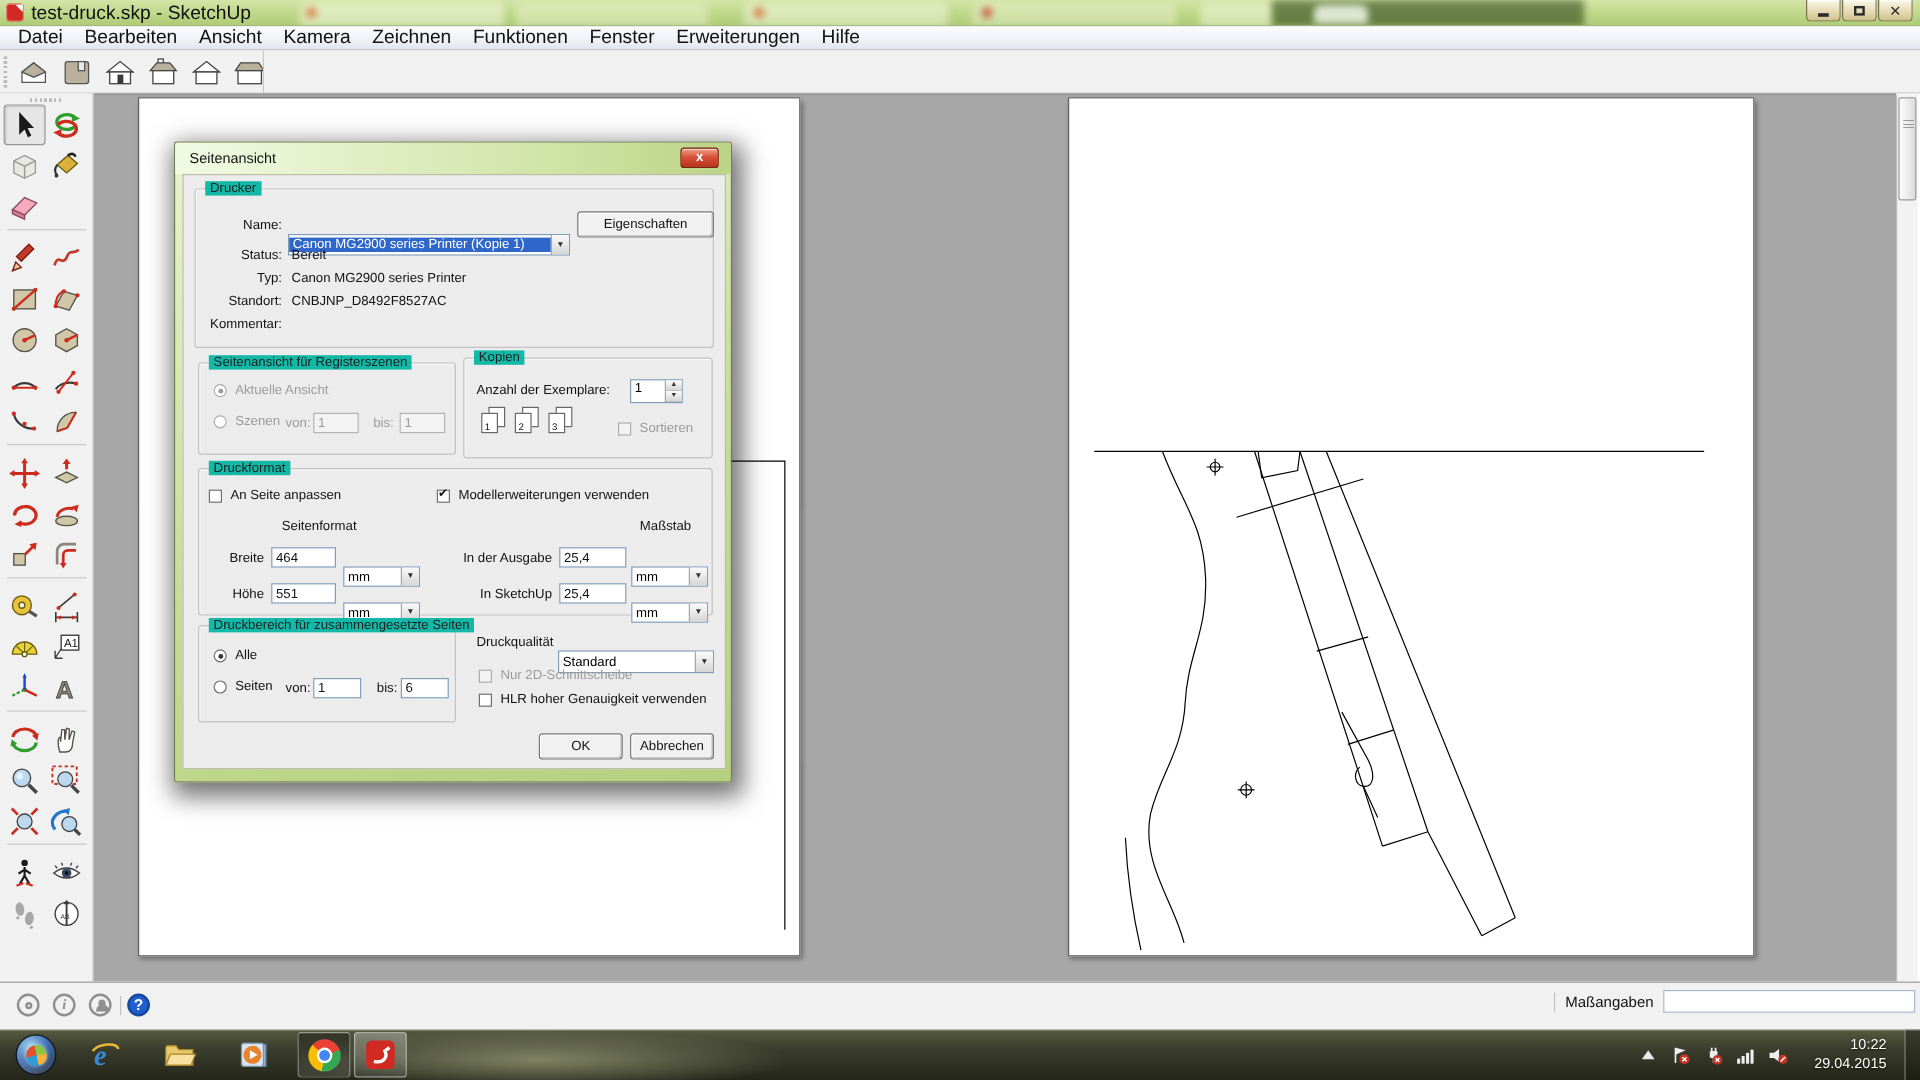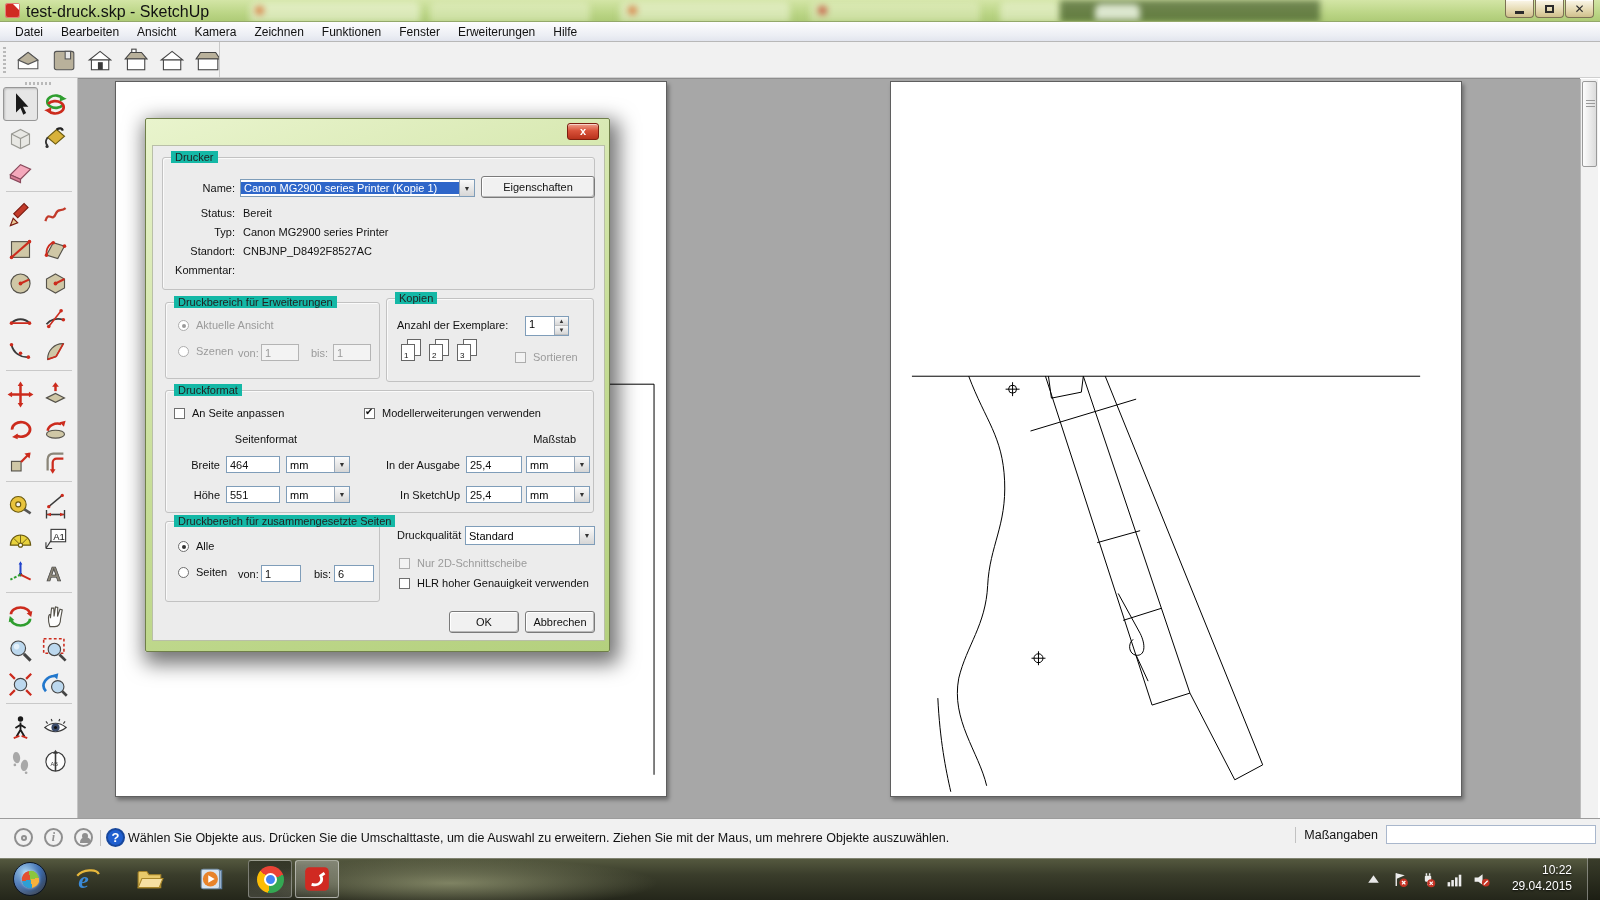--- a/index.html
+++ b/index.html
@@ -22,21 +22,21 @@
     border-radius:0 0 4px 4px; background:linear-gradient(180deg,#fbf7ea,#e6dbb4 55%,#cfc08c);
     display:flex; align-items:center; justify-content:center; box-shadow:inset 0 1px 0 rgba(255,255,255,.7); }
   .wb-min { width:9px; height:3px; background:#2b2b2b; margin-top:7px; }
   .wb-max { width:9px; height:8px; border:2px solid #2b2b2b; background:transparent; }
   .wb-x { font-size:12px; font-weight:bold; color:#2b2b2b; line-height:1; }
 
   
   #menubar { position:absolute; left:0; top:22px; width:1600px; height:20px;
     background:linear-gradient(180deg,#fdfdfe,#eceef4 70%,#e2e5ee);
     border-bottom:1px solid #b8b8b8; display:flex; align-items:center; padding-left:6px; }
-  .menu-item { font-size:12px; color:#111; padding:1px 9px; }
+  .menu-item { font-size:16px; color:#111; padding:1px 9px; }
 
   
   #toolbar-top { position:absolute; left:0; top:42px; width:1600px; height:36px; background:#f1f1f1;
     border-bottom:1px solid #cfcfcf; }
   #views { position:absolute; left:12px; top:3px; display:flex; gap:6px; }
   .view-cell { width:30px; height:30px; display:flex; align-items:center; justify-content:center; }
   .view-cell svg { width:26px; height:26px; }
   #tb-panel-edge { position:absolute; left:219px; top:0; width:1px; height:36px; background:#c9c9c9; }
   .grip-v { position:absolute; left:3px; top:5px; width:3px; height:26px;
     background:repeating-linear-gradient(180deg,#b9b9b9 0 2px,transparent 2px 4px); }
@@ -87,21 +87,21 @@
   .gbox { position:absolute; border:1px solid #c2c2c2; border-radius:3px;
     box-shadow:inset 1px 1px 0 #fafafa; }
   .glabel { position:absolute; top:-7px; left:8px; background:#14b8a6; padding:0 4px; color:#222;
     white-space:nowrap; }
   .lab { position:absolute; color:#111; white-space:nowrap; }
   .lab.r { text-align:right; }
   .lab.dis, .dis { color:#9b9b9b; }
   .tin { position:absolute; border:1px solid #7f9db9; background:#fff; font-size:11px; color:#111;
     padding:1px 3px; font-family:inherit; }
   .tin.dis { border-color:#b4b4b4; background:#f3f3f3; color:#9b9b9b; }
-  .combo { position:absolute; border:1px solid #7f9db9; background:#fff; display:flex; align-items:center; }
+  .combo { position:absolute; border:1px solid #7f9db9; background:#fff; display:flex; align-items:center;margin-top:16px; }
   .combo .val { flex:1; padding:0 3px; white-space:nowrap; overflow:hidden; }
   .combo .val.sel { background:#2e66c9; color:#fff; }
   .cbtn { width:15px; align-self:stretch; background:linear-gradient(180deg,#fafafa,#d6d6d6);
     border-left:1px solid #9aa8b8; display:flex; align-items:center; justify-content:center;
     font-size:7px; color:#333; }
   .btn3d { position:absolute; background:#f1f1f1; border:1px solid #7a7a7a; border-radius:3px;
     box-shadow:inset 1px 1px 0 #fff, inset -1px -1px 0 #b9b9b9; display:flex; align-items:center;
     justify-content:center; font-size:11px; color:#111; }
   .radio { position:absolute; width:11px; height:11px; border:1px solid #6f6f6f; border-radius:50%;
     background:#fff; }
@@ -573,20 +573,23 @@
       </svg>
     </div>
   </div>
   <div id="vscroll">
     <div id="vthumb">
         <i></i>
       </div>
   </div>
 
   <div id="dialog">
+    <div id="dlg-title">
+      <span>Seitenansicht</span>
+    </div>
     <div id="dlg-close">x</div>
     <div id="dlg-body">
 
       <div class="gbox" style="left:9px;top:11px;width:433px;height:133px">
         <span class="glabel">Drucker</span>
         <span class="lab r" style="left:0;top:24px;width:72px">Name:</span>
         <div class="combo" style="left:77px;top:21px;width:235px;height:18px">
           <span class="val sel">Canon MG2900 series Printer (Kopie 1)</span>
           <span class="cbtn">▼</span>
         </div>
@@ -595,21 +598,21 @@
         <span class="lab" style="left:80px;top:49px">Bereit</span>
         <span class="lab r" style="left:0;top:68px;width:72px">Typ:</span>
         <span class="lab" style="left:80px;top:68px">Canon MG2900 series Printer</span>
         <span class="lab r" style="left:0;top:87px;width:72px">Standort:</span>
         <span class="lab" style="left:80px;top:87px">CNBJNP_D8492F8527AC</span>
         <span class="lab r" style="left:0;top:106px;width:72px">Kommentar:</span>
         <span class="lab" style="left:80px;top:106px"></span>
       </div>
 
       <div class="gbox" style="left:12px;top:156px;width:215px;height:77px">
-        <span class="glabel">Druckbereich für Erweiterungen</span>
+        <span class="glabel">Seitenansicht für Registerszenen</span>
         <span class="radio on dis" style="left:12px;top:17px"></span>
         <span class="lab dis" style="left:30px;top:16px">Aktuelle Ansicht</span>
         <span class="radio dis" style="left:12px;top:43px"></span>
         <span class="lab dis" style="left:30px;top:42px">Szenen</span>
         <span class="lab dis" style="left:72px;top:44px">von:</span>
         <input class="tin dis" style="left: 95px; top: 41px; width: 38px; height: 17px;" value="1">
         <span class="lab dis" style="left:145px;top:44px">bis:</span>
         <input class="tin dis" style="left: 167px; top: 41px; width: 38px; height: 17px;" value="1">
       </div>
 
@@ -709,21 +712,20 @@
       </span>
     <span class="s-ico" style="left:44px">
         <i>i</i>
       </span>
     <span class="s-ico" style="left:74px">
         <b class="ph"></b>
         <b class="pb"></b>
       </span>
     <span class="s-sep" style="left:100px"></span>
     <span class="s-ico help" style="left:106px">?</span>
-    <span id="status-hint">Wählen Sie Objekte aus. Drücken Sie die Umschalttaste, um die Auswahl zu erweitern. Ziehen Sie mit der Maus, um mehrere Objekte auszuwählen.</span>
     <div id="measure-wrap">
       <span class="s-sep" style="position:static;height:16px"></span>
       <span id="measure-label">Maßangaben</span>
       <input id="measure-input" value="" style="">
     </div>
   </div>
 
   <div id="taskbar">
     <div id="task-apps">
         <div class="task-item" style="left: 8px; width: 44px;">

